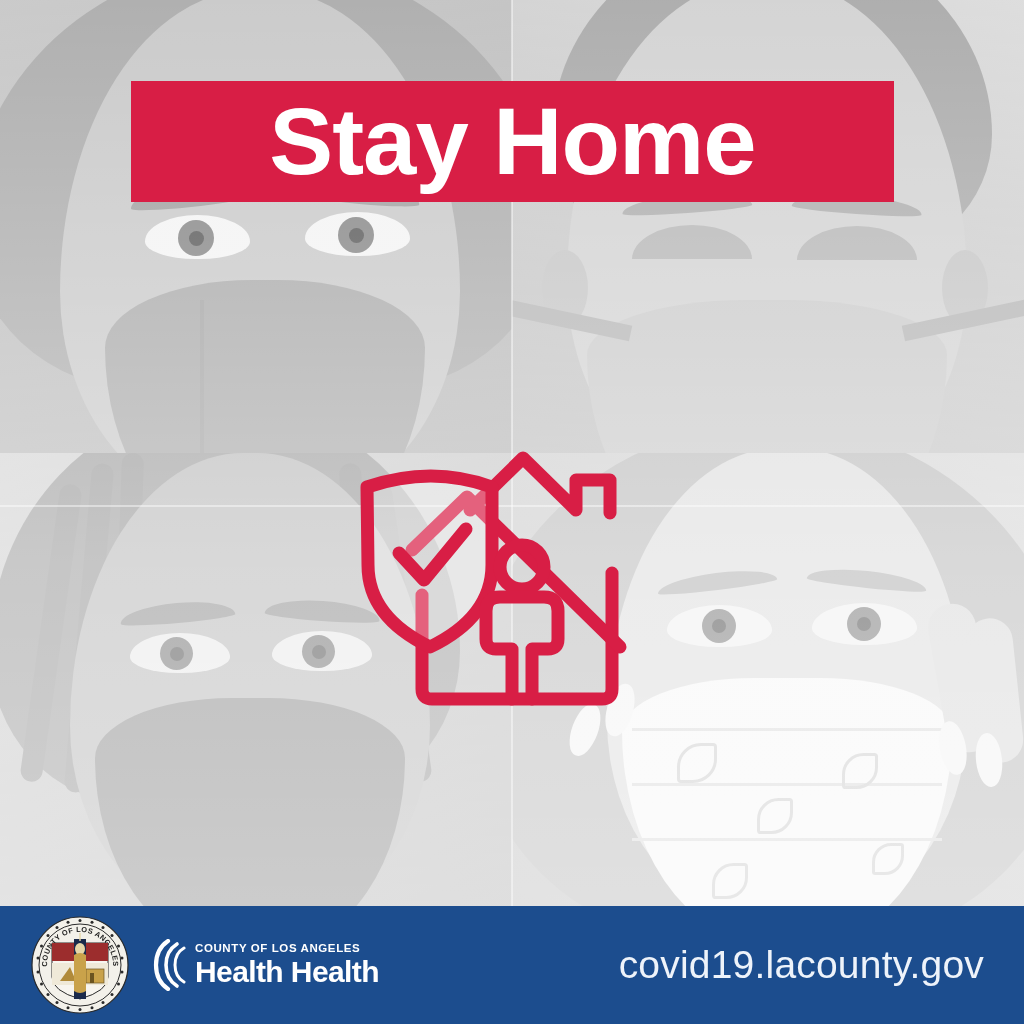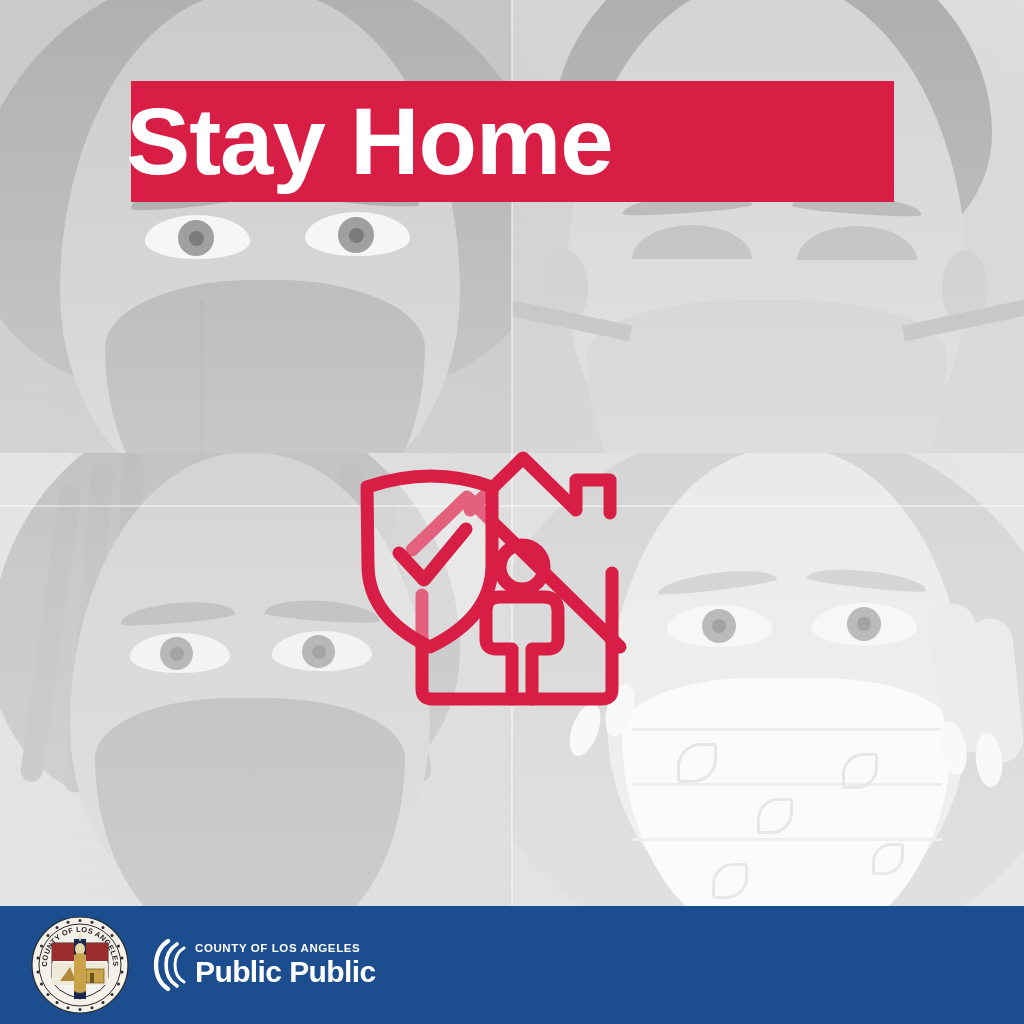--- a/index.html
+++ b/index.html
@@ -166,20 +166,21 @@
   
   .banner {
     position: absolute;
     left: 131px;
     top: 81px;
     width: 763px;
     height: 121px;
     background: #D81E45;
     display: flex;
     align-items: center;
+    justify-content: center;
   }
   .banner-text {
     color: #ffffff;
     font-size: 94px;
     font-weight: bold;
     letter-spacing: -1px;
     line-height: 1;
     white-space: nowrap;
     transform: scaleX(1.02);
   }
@@ -442,19 +443,20 @@
       </svg>
 
       <div class="ph-logo">
         <svg class="ph-wave" viewBox="0 0 34 52">
           <path d="M 16 2 Q 4 10 4 26 Q 4 42 16 50" fill="none" stroke="#ffffff" stroke-width="4.2" stroke-linecap="round"></path>
           <path d="M 25 5 Q 14 12 14 26 Q 14 40 25 47" fill="none" stroke="#ffffff" stroke-width="3.6" stroke-linecap="round"></path>
           <path d="M 32 9 Q 23 14 23 26 Q 23 38 32 43" fill="none" stroke="#ffffff" stroke-width="3" stroke-linecap="round"></path>
         </svg>
         <div class="ph-words">
           <div class="ph-county">COUNTY OF LOS ANGELES</div>
-          <div class="ph-title">Public Public</div>
+          <div class="ph-title">Health Health</div>
         </div>
       </div>
     </div>
 
+    <div class="footer-url">covid19.lacounty.gov</div>
   </div>
 </div>
 
 </body></html>

